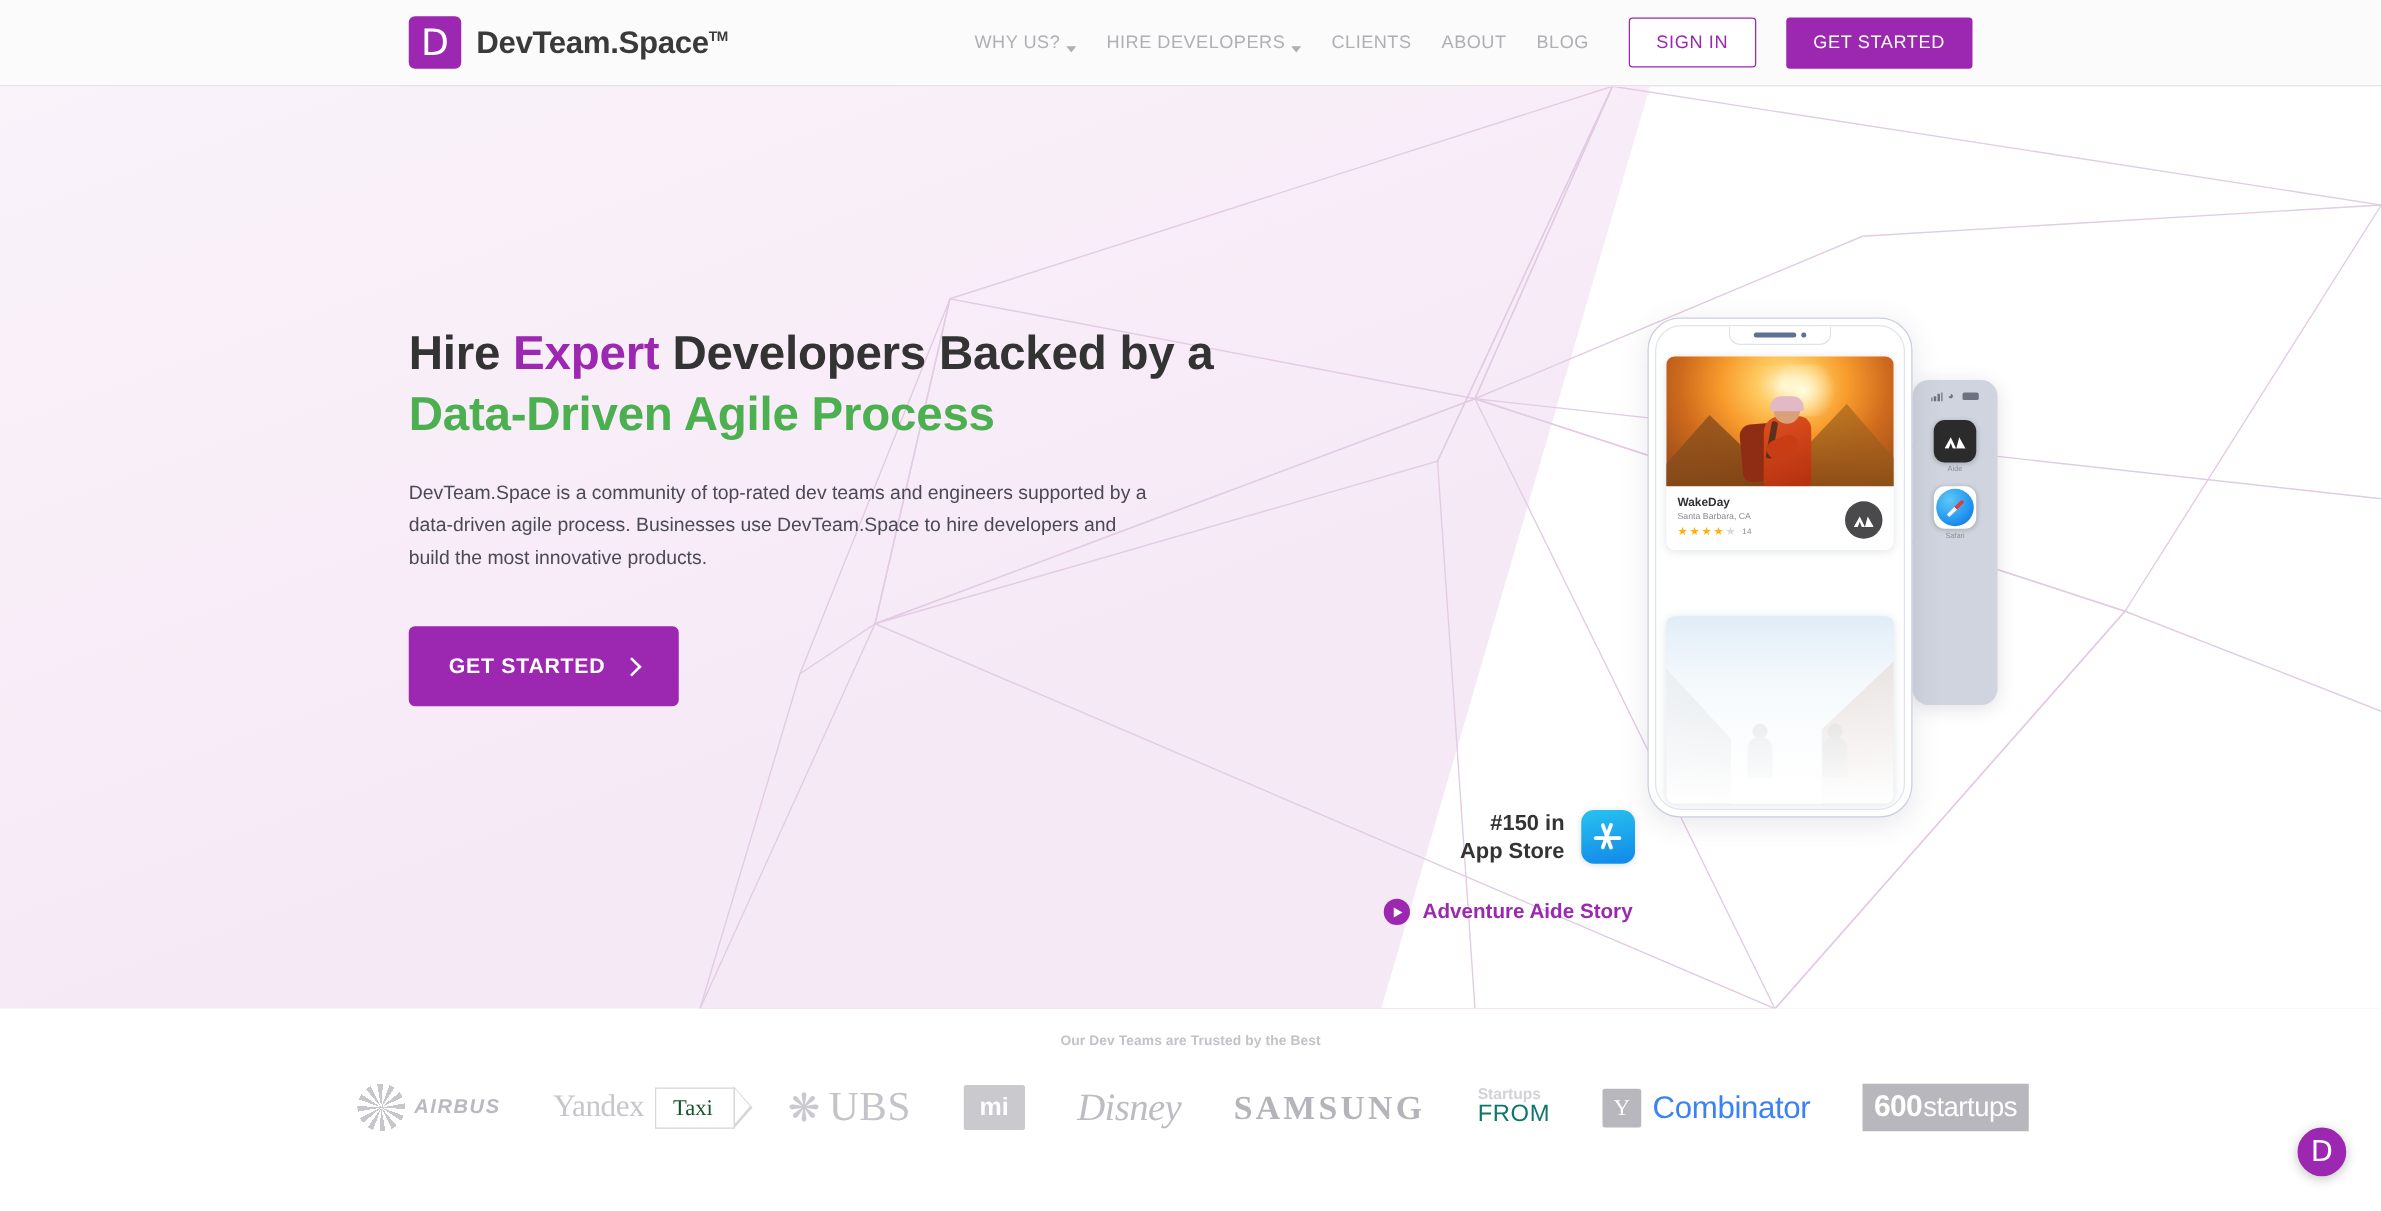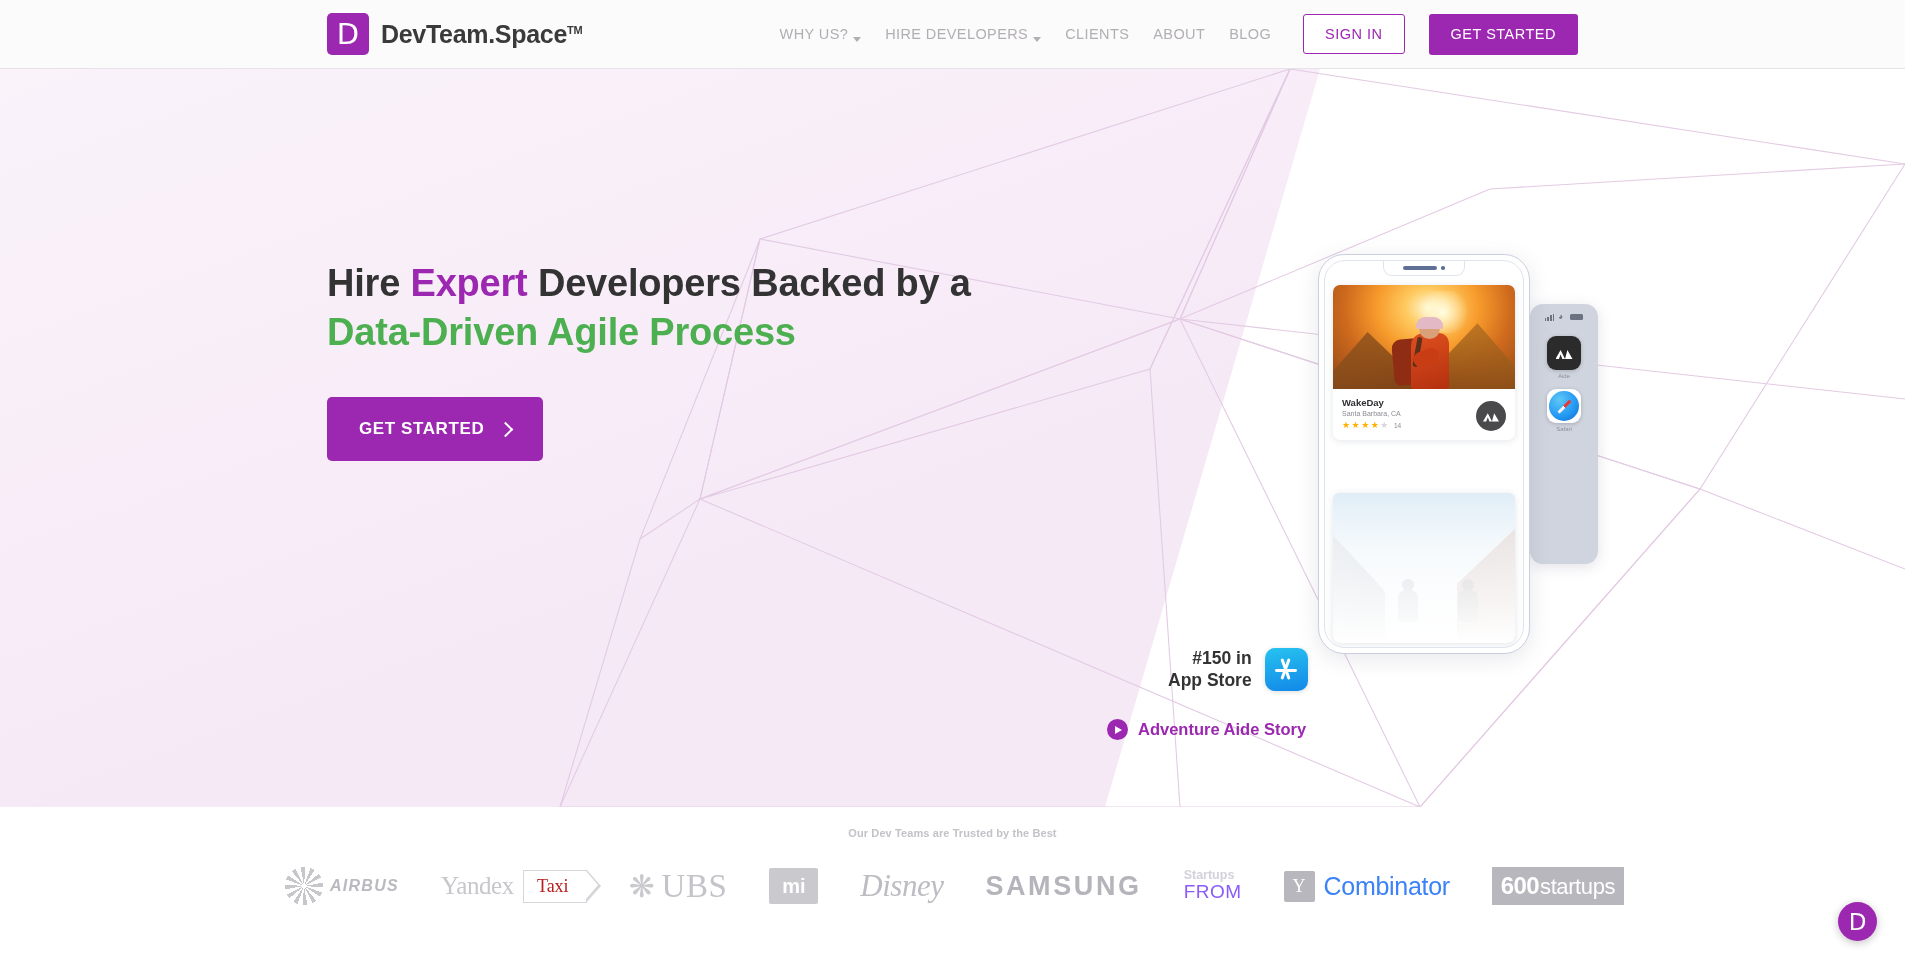--- a/index.html
+++ b/index.html
@@ -488,21 +488,21 @@
     letter-spacing: 1.3px; color: #b9b9bf;
   }
   
   .cl-yandex { gap: 9px; }
   .yx-word { font-size: 25px; color: #c6c6cb; letter-spacing: -0.4px;
              font-family: "Liberation Serif", serif; }
   .yx-taxi {
     position: relative;
     border: 1.6px solid #d5d5da;
     padding: 5px 17px 5px 13px;
-    font-size: 18px; color: #b91c1c;
+    font-size: 18px; color: #14532d;
     font-family: "Liberation Serif", serif;
   }
   .yx-arrow {
     position: absolute; right: -15px; top: -1.6px;
     width: 0; height: 0;
     border-left: 15px solid #d5d5da;
     border-top: 17.5px solid transparent;
     border-bottom: 17.5px solid transparent;
   }
   .yx-arrow:after {
@@ -527,25 +527,26 @@
   
   .disney-word {
     font-size: 31px; color: #bcbcc2;
     font-family: "Liberation Serif", serif;
     font-style: italic; letter-spacing: -0.5px;
   }
   
   .samsung-word {
     font-size: 27px; font-weight: 700; color: #b4b4ba;
     letter-spacing: 2.6px;
+    font-family: Liberation Serif, serif;
   }
   
   .cl-sfrom { flex-direction: column; align-items: flex-start; }
   .sf-1 { font-size: 12.5px; font-weight: 700; color: #d2d2d8; line-height: 1.1; }
-  .sf-2 { font-size: 19px; color: #8b5cf6; line-height: 1.1; letter-spacing: 0.5px; text-align: center; }
+  .sf-2 { font-size: 19px; color: #0f766e; line-height: 1.1; letter-spacing: 0.5px; text-align: center; }
   
   .cl-yc { gap: 9px; }
   .yc-box {
     width: 31px; height: 31px; background: #b7b7bd;
     display:flex; align-items:center; justify-content:center;
     border-radius: 2px;
   }
   .yc-y { color:#fff; font-size: 18px; font-family: "Liberation Serif", serif; }
   .yc-word { font-size: 25px; color: #3b82f6; letter-spacing: -0.3px; }
   
@@ -622,20 +623,21 @@
       <path d="M1490 120 L1180 250"></path>
       <path d="M1490 120 L1905 95"></path>
       <path d="M1290 0 L1150 300"></path>
     </g>
   </svg>
 
   <div class="hero-content">
     <h1 class="headline">
       <span>Hire </span><span class="hl-purple">Expert</span><span> Developers Backed by a </span><span class="hl-green">Data-Driven Agile Process</span>
     </h1>
+    <p class="subcopy">DevTeam.Space is a community of top-rated dev teams and engineers supported by a data-driven agile process. Businesses use DevTeam.Space to hire developers and build the most innovative products.</p>
     <button class="btn-hero">
       <span>GET STARTED</span>
       <span class="chev"></span>
     </button>
   </div>
 
   <div class="phones">
 
     <div class="phone-back">
       <div class="phone-back-status">

